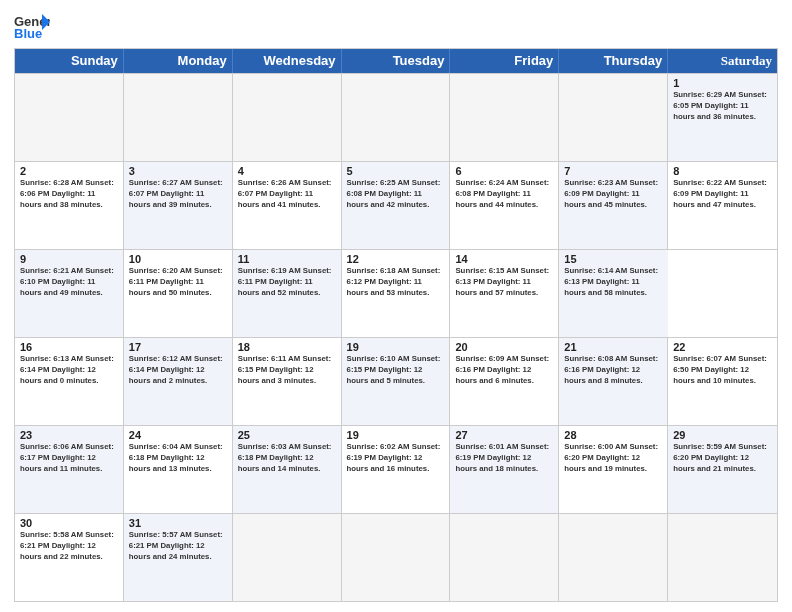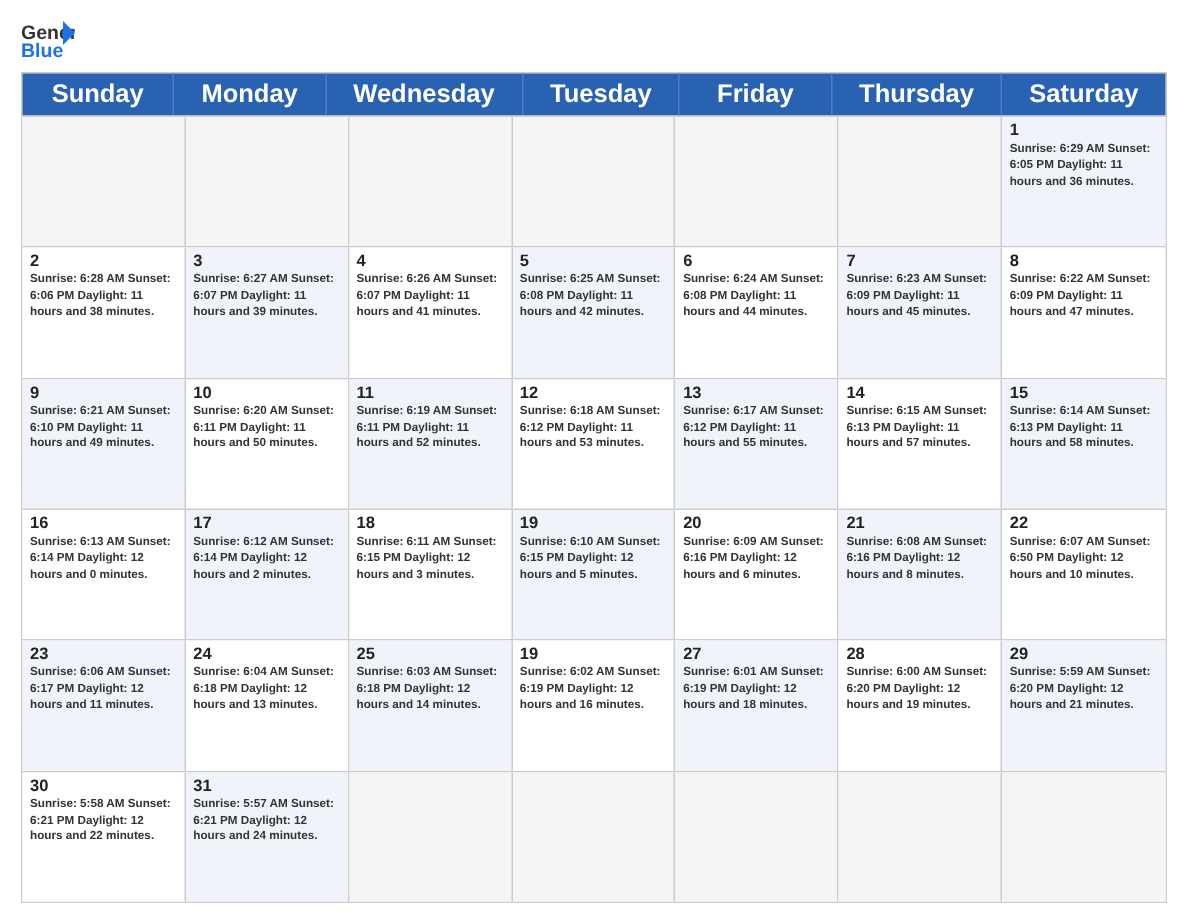--- a/index.html
+++ b/index.html
@@ -51,27 +51,27 @@
       flex-direction: column;
       border: 1px solid #ccc;
     }
     .cal-header {
       display: grid;
       grid-template-columns: repeat(7, 1fr);
       background: #2962b0;
     }
     .cal-header-cell {
       color: #fff;
-      font-size: 17px;
+      font-size: 13px;
       font-weight: bold;
-      padding: 4px 18px;
+      padding: 4px 5px;
       border-right: 1px solid #4a7cc9;
-      text-align: center;
-    }
-    .cal-header-cell:last-child { border-right: none; }
+      text-align: right;
+    }
+    .cal-header-cell:last-child { border-right: none; font-family: Liberation Serif, serif; }
     .cal-body {
       flex: 1;
       display: grid;
       grid-template-rows: repeat(6, 1fr);
     }
     .cal-row {
       display: grid;
       grid-template-columns: repeat(7, 1fr);
       border-top: 1px solid #ccc;
     }
@@ -218,27 +218,20 @@
 Daylight: 11 hours
 and 52 minutes.</div>
           </div>
           <div class="cal-cell">
             <span class="day-num">12</span>
             <div class="cell-info">Sunrise: 6:18 AM
 Sunset: 6:12 PM
 Daylight: 11 hours
 and 53 minutes.</div>
           </div>
-          <div class="cal-cell alt-bg">
-            <span class="day-num">13</span>
-            <div class="cell-info">Sunrise: 6:17 AM
-Sunset: 6:12 PM
-Daylight: 11 hours
-and 55 minutes.</div>
-          </div>
           <div class="cal-cell">
             <span class="day-num">14</span>
             <div class="cell-info">Sunrise: 6:15 AM
 Sunset: 6:13 PM
 Daylight: 11 hours
 and 57 minutes.</div>
           </div>
           <div class="cal-cell alt-bg">
             <span class="day-num">15</span>
             <div class="cell-info">Sunrise: 6:14 AM

